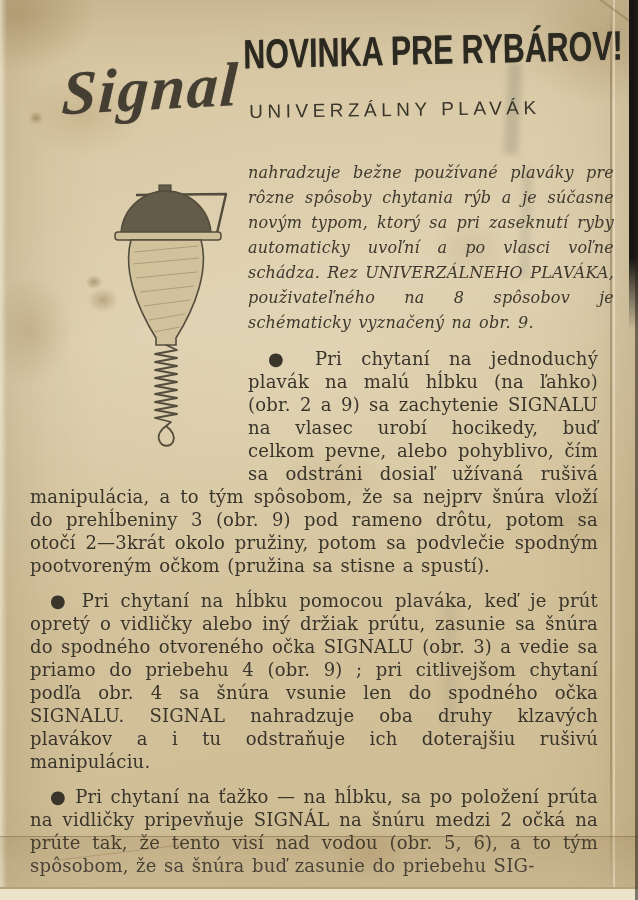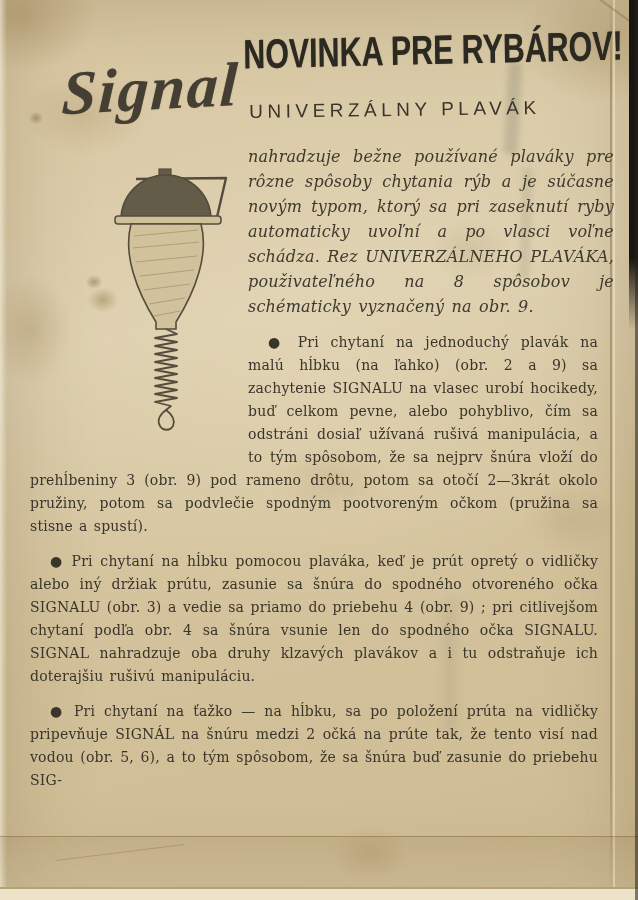--- a/index.html
+++ b/index.html
@@ -69,31 +69,31 @@
     letter-spacing:2px;
     text-shadow:0 0 1px rgba(69,63,51,.4);
   }
   .subtitle{
     position:absolute;left:249px;top:101px;margin:0;
     font-family:"Liberation Sans",sans-serif;font-weight:400;
     font-size:19px;letter-spacing:4.5px;color:#39352b;white-space:nowrap;
     transform:rotate(-0.8deg);transform-origin:left top;
   }
   
-  .body{position:absolute;left:30px;top:144px;width:584px;}
+  .body{position:absolute;left:30px;top:160px;width:584px;}
   .float-figure{float:left;width:218px;height:300px;margin:14px 0 4px 0;}
   .intro{
     margin:0 0 12px 0;
     font-style:italic;font-size:16px;line-height:25px;
     text-align:justify;word-spacing:2px;letter-spacing:.2px;
     color:#3e392e;
   }
   .para{
     margin:0 16px 12px 0;
-    font-size:14px;line-height:23px;
+    font-size:18px;line-height:23px;
     text-align:justify;text-indent:20px;word-spacing:1.5px;letter-spacing:.2px;
     color:#3a352b;
   }
   .figure-svg{display:block;margin:0;}
 </style>
 </head>
 <body>
 
 <div class="paper">
 

